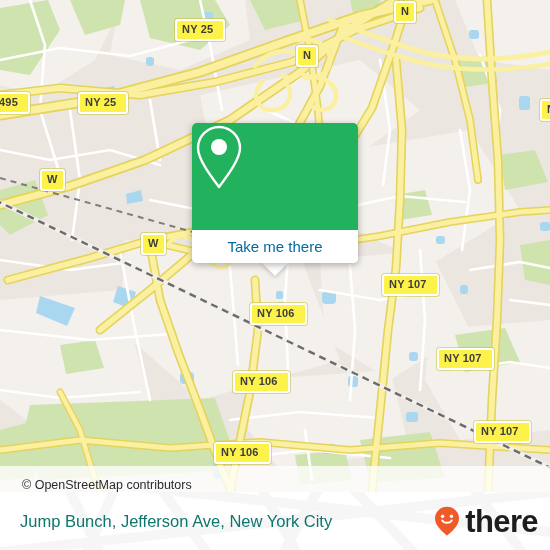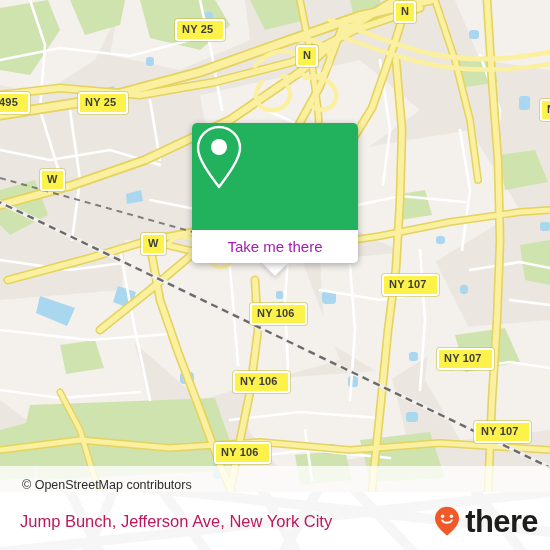--- a/index.html
+++ b/index.html
@@ -48,21 +48,21 @@
     background: #22b15c;
   }
   .pin-wrap {
     position: absolute; left: 0; top: 0; width: 166px; height: 107px;
     display: flex; align-items: center; justify-content: center;
   }
   .popup-action {
     position: absolute; left: 0; top: 107px; width: 166px; height: 33px;
     display: flex; align-items: center; justify-content: center;
     background: #ffffff;
-    color: #a21caf;
+    color: #0369a1;
     font-size: 15px;
   }
   .popup-tail {
     position: absolute; left: 261px; top: 262px;
     width: 0; height: 0;
     border-left: 14px solid transparent;
     border-right: 14px solid transparent;
     border-top: 14px solid #ffffff;
     filter: drop-shadow(0 2px 2px rgba(0,0,0,0.18));
   }
@@ -82,21 +82,21 @@
     position: absolute; left: 0; top: 492px; width: 550px; height: 58px;
     background: #ffffff; overflow: hidden;
   }
   .footer-watermark {
     position: absolute; left: 0; top: -60px; width: 550px; height: 180px;
     opacity: 0.55;
   }
   .footer-title {
     position: absolute; left: 20px; top: 0; height: 58px;
     display: flex; align-items: center;
-    font-size: 16.5px; color: #be185d;
+    font-size: 16.5px; color: #0f766e;
     white-space: nowrap;
   }
   .brand {
     position: absolute; right: 12px; top: 0; height: 58px;
     display: flex; align-items: center; gap: 5px;
   }
   .brand-mark { width: 26px; height: 30px; flex: none; }
   .brand-text {
     font-size: 31px; font-weight: bold; color: #1d1d1b;
     letter-spacing: -0.6px; line-height: 1;

